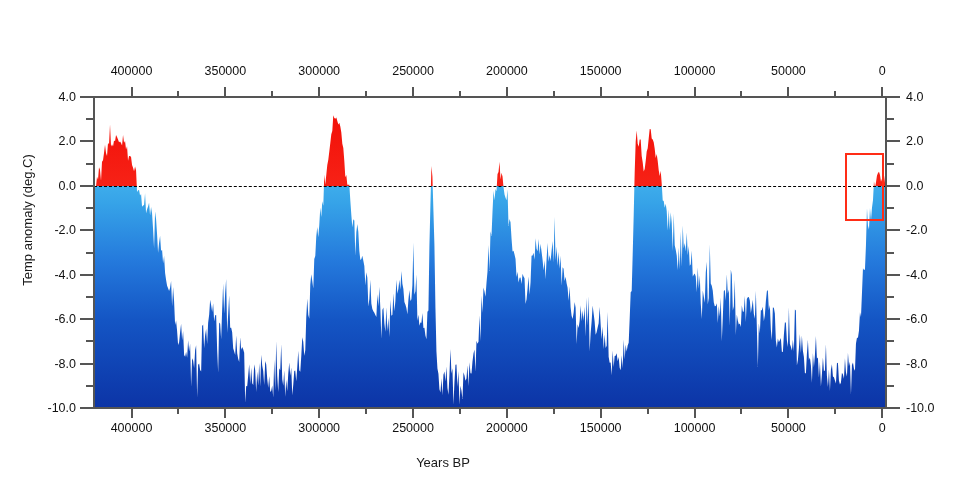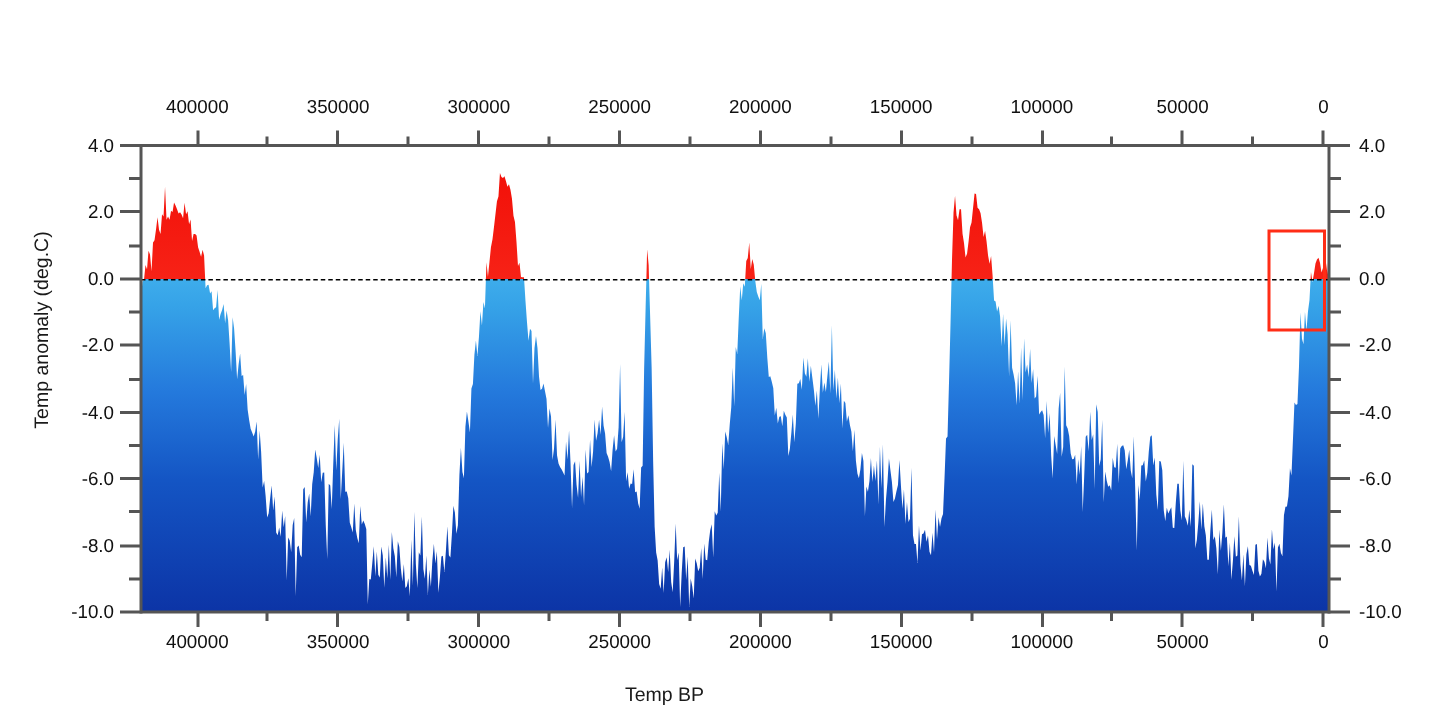--- a/index.html
+++ b/index.html
@@ -236,16 +236,16 @@
       <div class="tick-label yleft" style="left: 24px; top: 274.714px; width: 52px; color: rgb(17, 17, 17);">-4.0</div>
       <div class="tick-label yright" style="left: 906px; top: 274.714px; width: 52px; color: rgb(17, 17, 17);">-4.0</div>
       <div class="tick-label yleft" style="left: 24px; top: 319.143px; width: 52px; color: rgb(17, 17, 17);">-6.0</div>
       <div class="tick-label yright" style="left: 906px; top: 319.143px; width: 52px; color: rgb(17, 17, 17);">-6.0</div>
       <div class="tick-label yleft" style="left: 24px; top: 363.571px; width: 52px; color: rgb(17, 17, 17);">-8.0</div>
       <div class="tick-label yright" style="left: 906px; top: 363.571px; width: 52px; color: rgb(17, 17, 17);">-8.0</div>
       <div class="tick-label yleft" style="left: 24px; top: 408px; width: 52px; color: rgb(17, 17, 17);">-10.0</div>
       <div class="tick-label yright" style="left: 906px; top: 408px; width: 52px; color: rgb(17, 17, 17);">-10.0</div>
     </div>
 
-  <div class="axis-title" id="xlabel-bottom">Temp BP</div>
+  <div class="axis-title" id="xlabel-bottom">Years BP</div>
   <div class="axis-title" id="ylabel-left">Temp anomaly (deg.C)</div>
 
 </div>
 
 </body></html>

